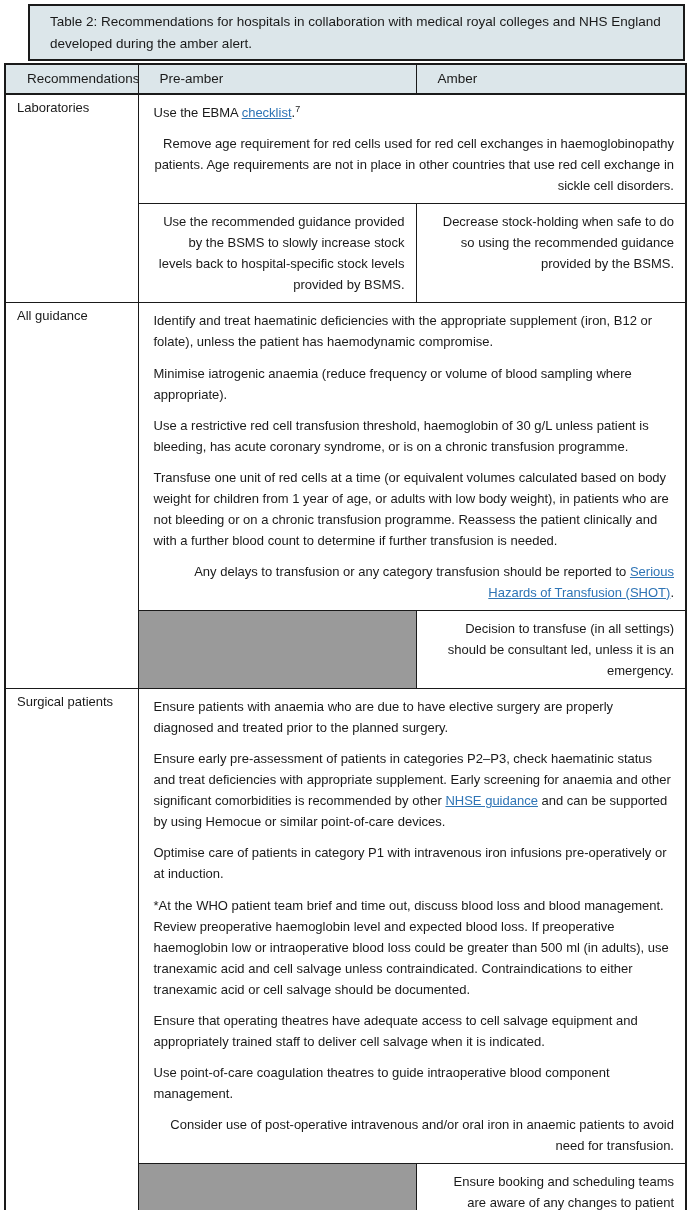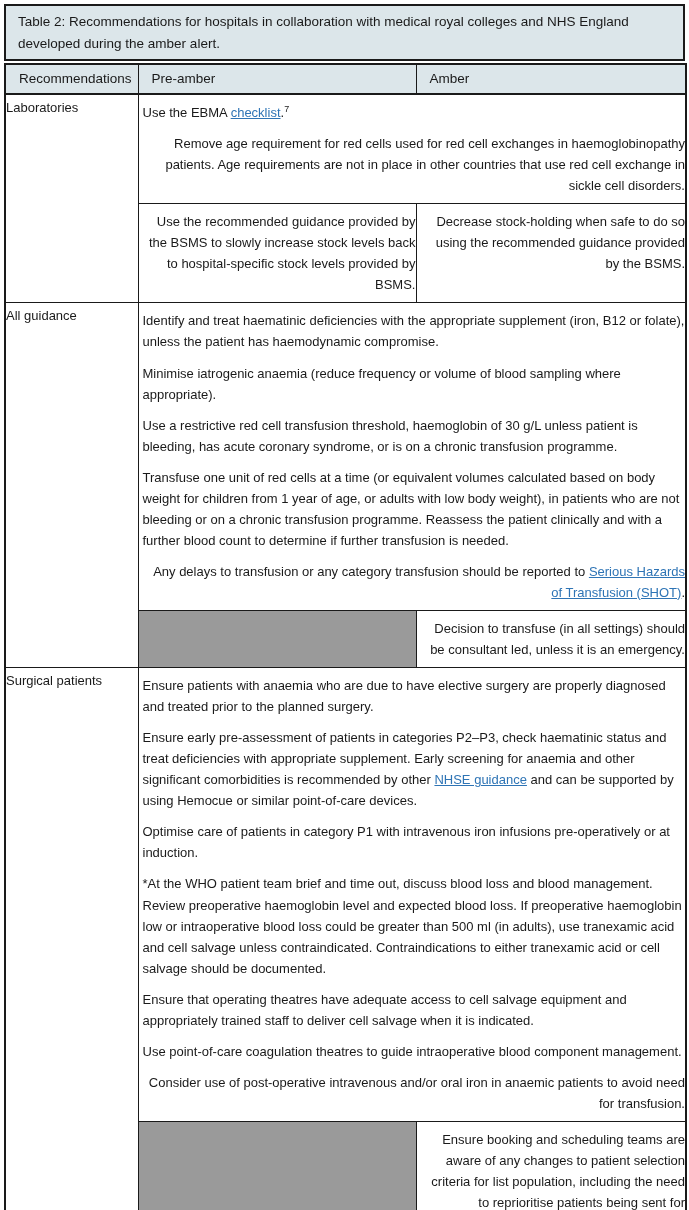--- a/index.html
+++ b/index.html
@@ -15,45 +15,46 @@
     width:689px;
     font-family:"Liberation Sans","DejaVu Sans",sans-serif;
     color:var(--text);
   }
   .page{padding:4px 4px 5px 4px;}
   .title-box{
     border:2px solid var(--border);
     background:var(--header-bg);
     font-size:13.5px;
     line-height:1.6;
-    padding:5px 12px;
+    padding:5px 20px;
     margin-bottom:2px;
+    margin-left:24px;
   }
   table.rec-table{
     width:681px;
     table-layout:fixed;
     border-collapse:collapse;
     border:2px solid var(--border);
   }
   col.c-rec{width:133px;}
   col.c-pre{width:278px;}
   col.c-amb{width:270px;}
   th,td{
     border:1px solid var(--border);
     vertical-align:top;
     text-align:left;
-    padding:2px 0;
+    padding:2px 11px;
     font-size:13px;
     line-height:1.62;
     font-weight:normal;
   }
   thead th{
     background:var(--header-bg);
     border-bottom:2px solid var(--border);
-    padding:3px 13px;
+    padding:3px 21px;
     font-size:13.5px;
   }
   td p{margin:5px 0 10px 4px;}
   td p:last-child{margin-bottom:5px;text-align:right;}
   td.label-cell{background:#ffffff;}
   td.empty-cell{background:var(--empty-bg);}
   a{color:var(--link);text-decoration:underline;cursor:pointer;}
   sup{font-size:9px;line-height:0;}
 </style>
 </head>

